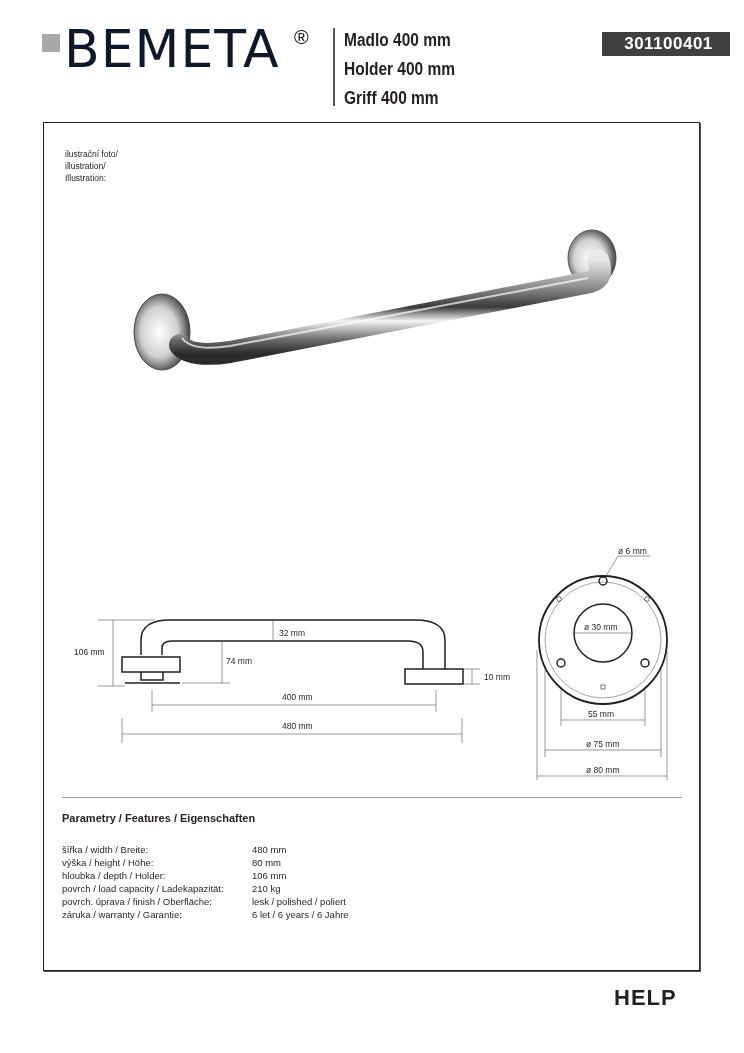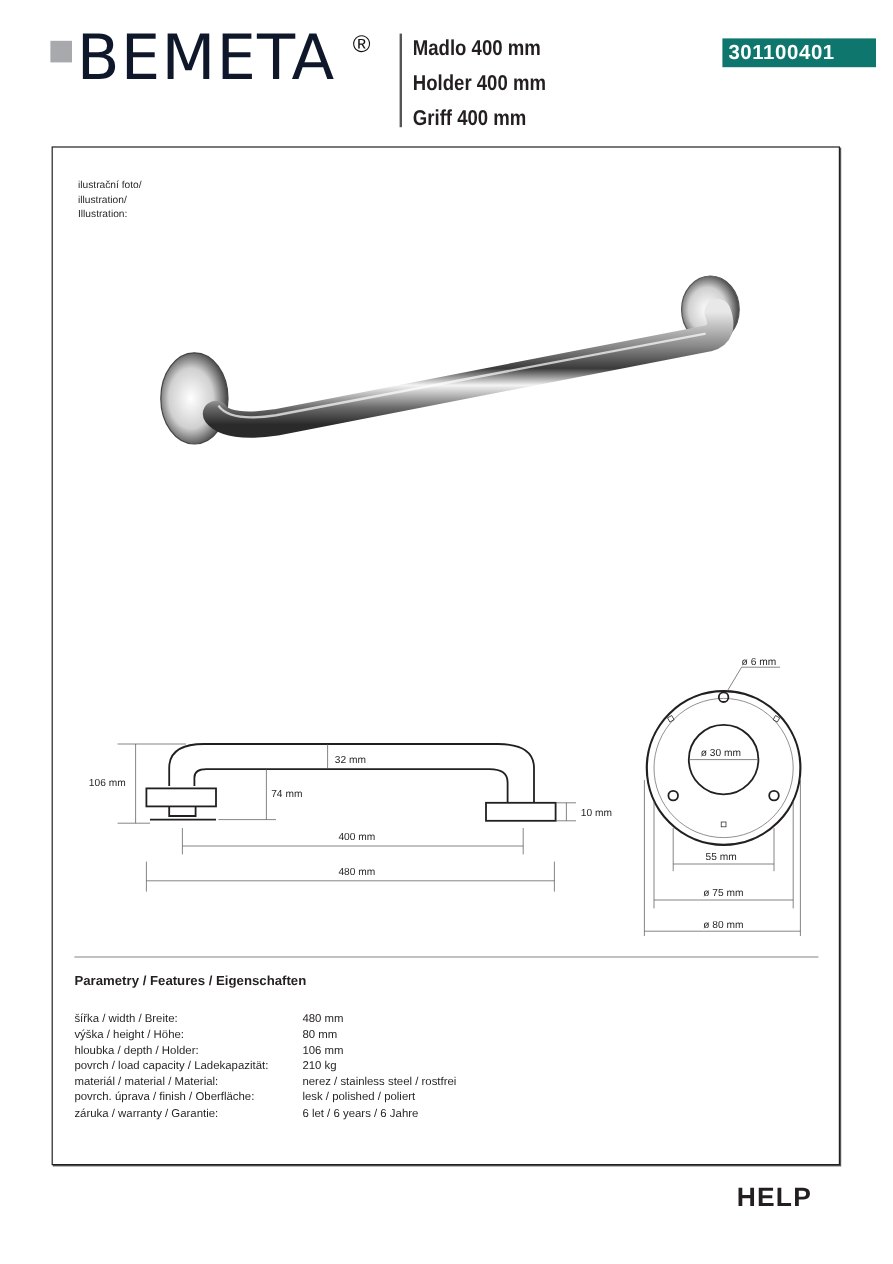--- a/index.html
+++ b/index.html
@@ -3,21 +3,21 @@
 <meta charset="utf-8">
 <style>
   html,body{margin:0;padding:0;background:#fff;}
   body{width:744px;height:1053px;position:relative;overflow:hidden;font-family:"Liberation Sans",sans-serif;color:#231f20;}
   .abs{position:absolute;}
   .logo-square{left:42px;top:34px;width:18px;height:18px;background:#a7a9ac;}
   .logo-text{left:64px;top:20px;font-family:"DejaVu Sans",sans-serif;font-size:52px;letter-spacing:1px;line-height:58px;color:#0f172a;font-weight:normal;}
   .logo-reg{left:294px;top:26px;font-size:20px;color:#111;}
   .title-bar{left:333px;top:28px;width:1.5px;height:78px;background:#555;}
   .titles{left:344px;top:26px;font-family:"Liberation Sans Narrow","Liberation Sans",sans-serif;font-weight:bold;font-size:18px;line-height:29px;color:#231f20;transform:scaleX(0.86);transform-origin:left top;}
-  .code{left:602px;top:32px;width:128px;height:24px;background:#0f766e;color:#fff;font-weight:bold;font-size:17px;line-height:24px;padding-left:5px;box-sizing:border-box;letter-spacing:0.5px;}
+  .code{left:602px;top:32px;width:128px;height:24px;background:#404040;color:#fff;font-weight:bold;font-size:17px;line-height:24px;padding-left:5px;box-sizing:border-box;letter-spacing:0.5px;text-align:center;}
   .frame{left:43px;top:122px;width:657px;height:849px;border:1px solid #231f20;box-sizing:border-box;box-shadow:1px 1px 0 #555;}
   .illus{left:65px;top:148px;font-size:8.5px;line-height:12px;color:#231f20;}
   .sep{left:62px;top:797px;width:620px;height:1px;background:#999;}
   .feat-title{left:62px;top:812px;font-weight:bold;font-size:11px;color:#231f20;}
   .feat-table{left:62px;top:843px;font-size:9.5px;line-height:13.1px;color:#231f20;}
   .feat-row{display:flex;}
   .feat-label{width:190px;white-space:nowrap;}
   .help{left:614px;top:985px;font-weight:bold;font-size:22px;letter-spacing:1px;color:#231f20;}
   svg text{font-family:"Liberation Sans",sans-serif;font-size:8.5px;fill:#231f20;}
 </style>
@@ -148,24 +148,20 @@
     </div>
   <div class="feat-row">
       <span class="feat-label">hloubka / depth / Holder:</span>
       <span>106 mm</span>
     </div>
   <div class="feat-row">
       <span class="feat-label">povrch / load capacity / Ladekapazität:</span>
       <span>210 kg</span>
     </div>
   <div class="feat-row">
-      <span class="feat-label">materiál / material / Material:</span>
-      <span>nerez / stainless steel / rostfrei</span>
-    </div>
-  <div class="feat-row">
       <span class="feat-label">povrch. úprava / finish / Oberfläche:</span>
       <span>lesk / polished / poliert</span>
     </div>
   <div class="feat-row">
       <span class="feat-label">záruka / warranty / Garantie:</span>
       <span>6 let / 6 years / 6 Jahre</span>
     </div>
 </div>
 
 <div class="abs help">HELP</div>

